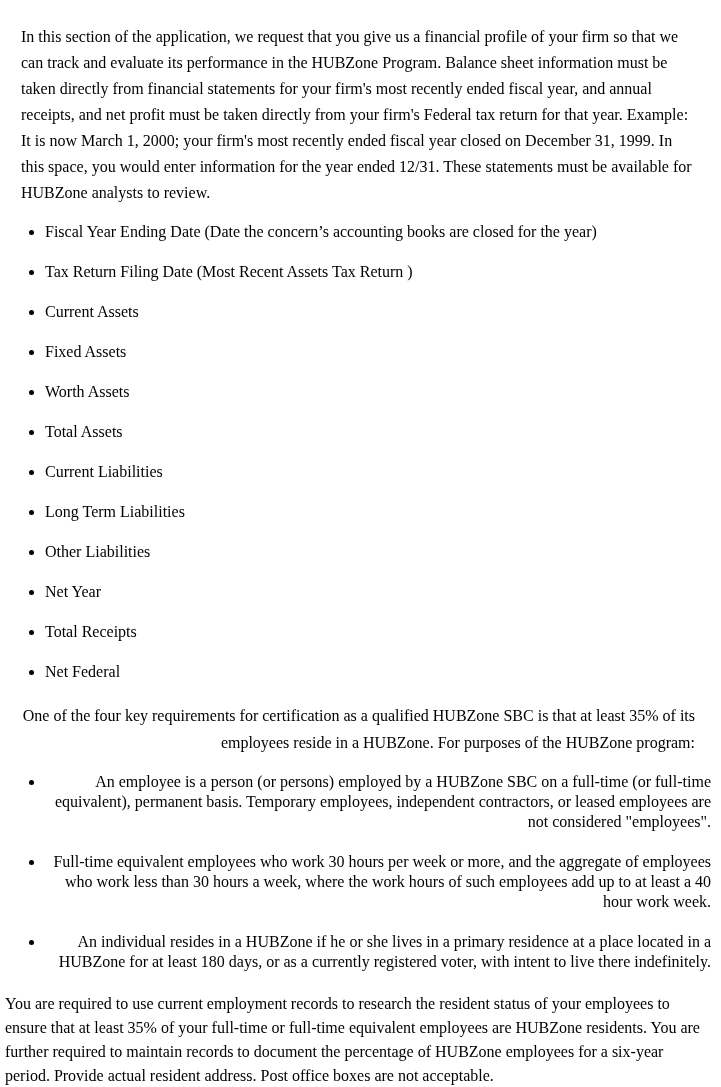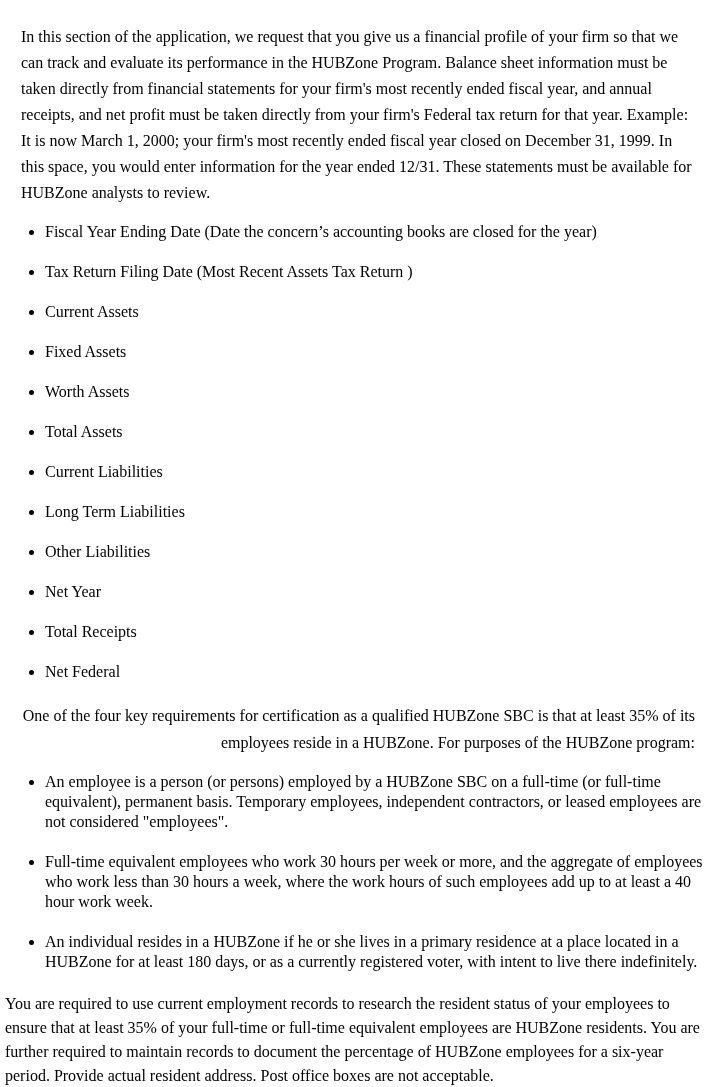--- a/index.html
+++ b/index.html
@@ -39,20 +39,21 @@
     list-style-type: disc;
     margin: 8px 0 0 0;
     padding: 0 0 0 40px;
   }
   ul.doc-list li {
     line-height: 20px;
     margin: 0 0 20px 0;
   }
   .section-e ul.doc-list {
     margin-top: 7px;
+    text-align: right;
   }
   .closing-para {
     margin: 0;
     line-height: 24px;
   }
 </style>
 </head>
 <body>
 
 <div class="doc">

